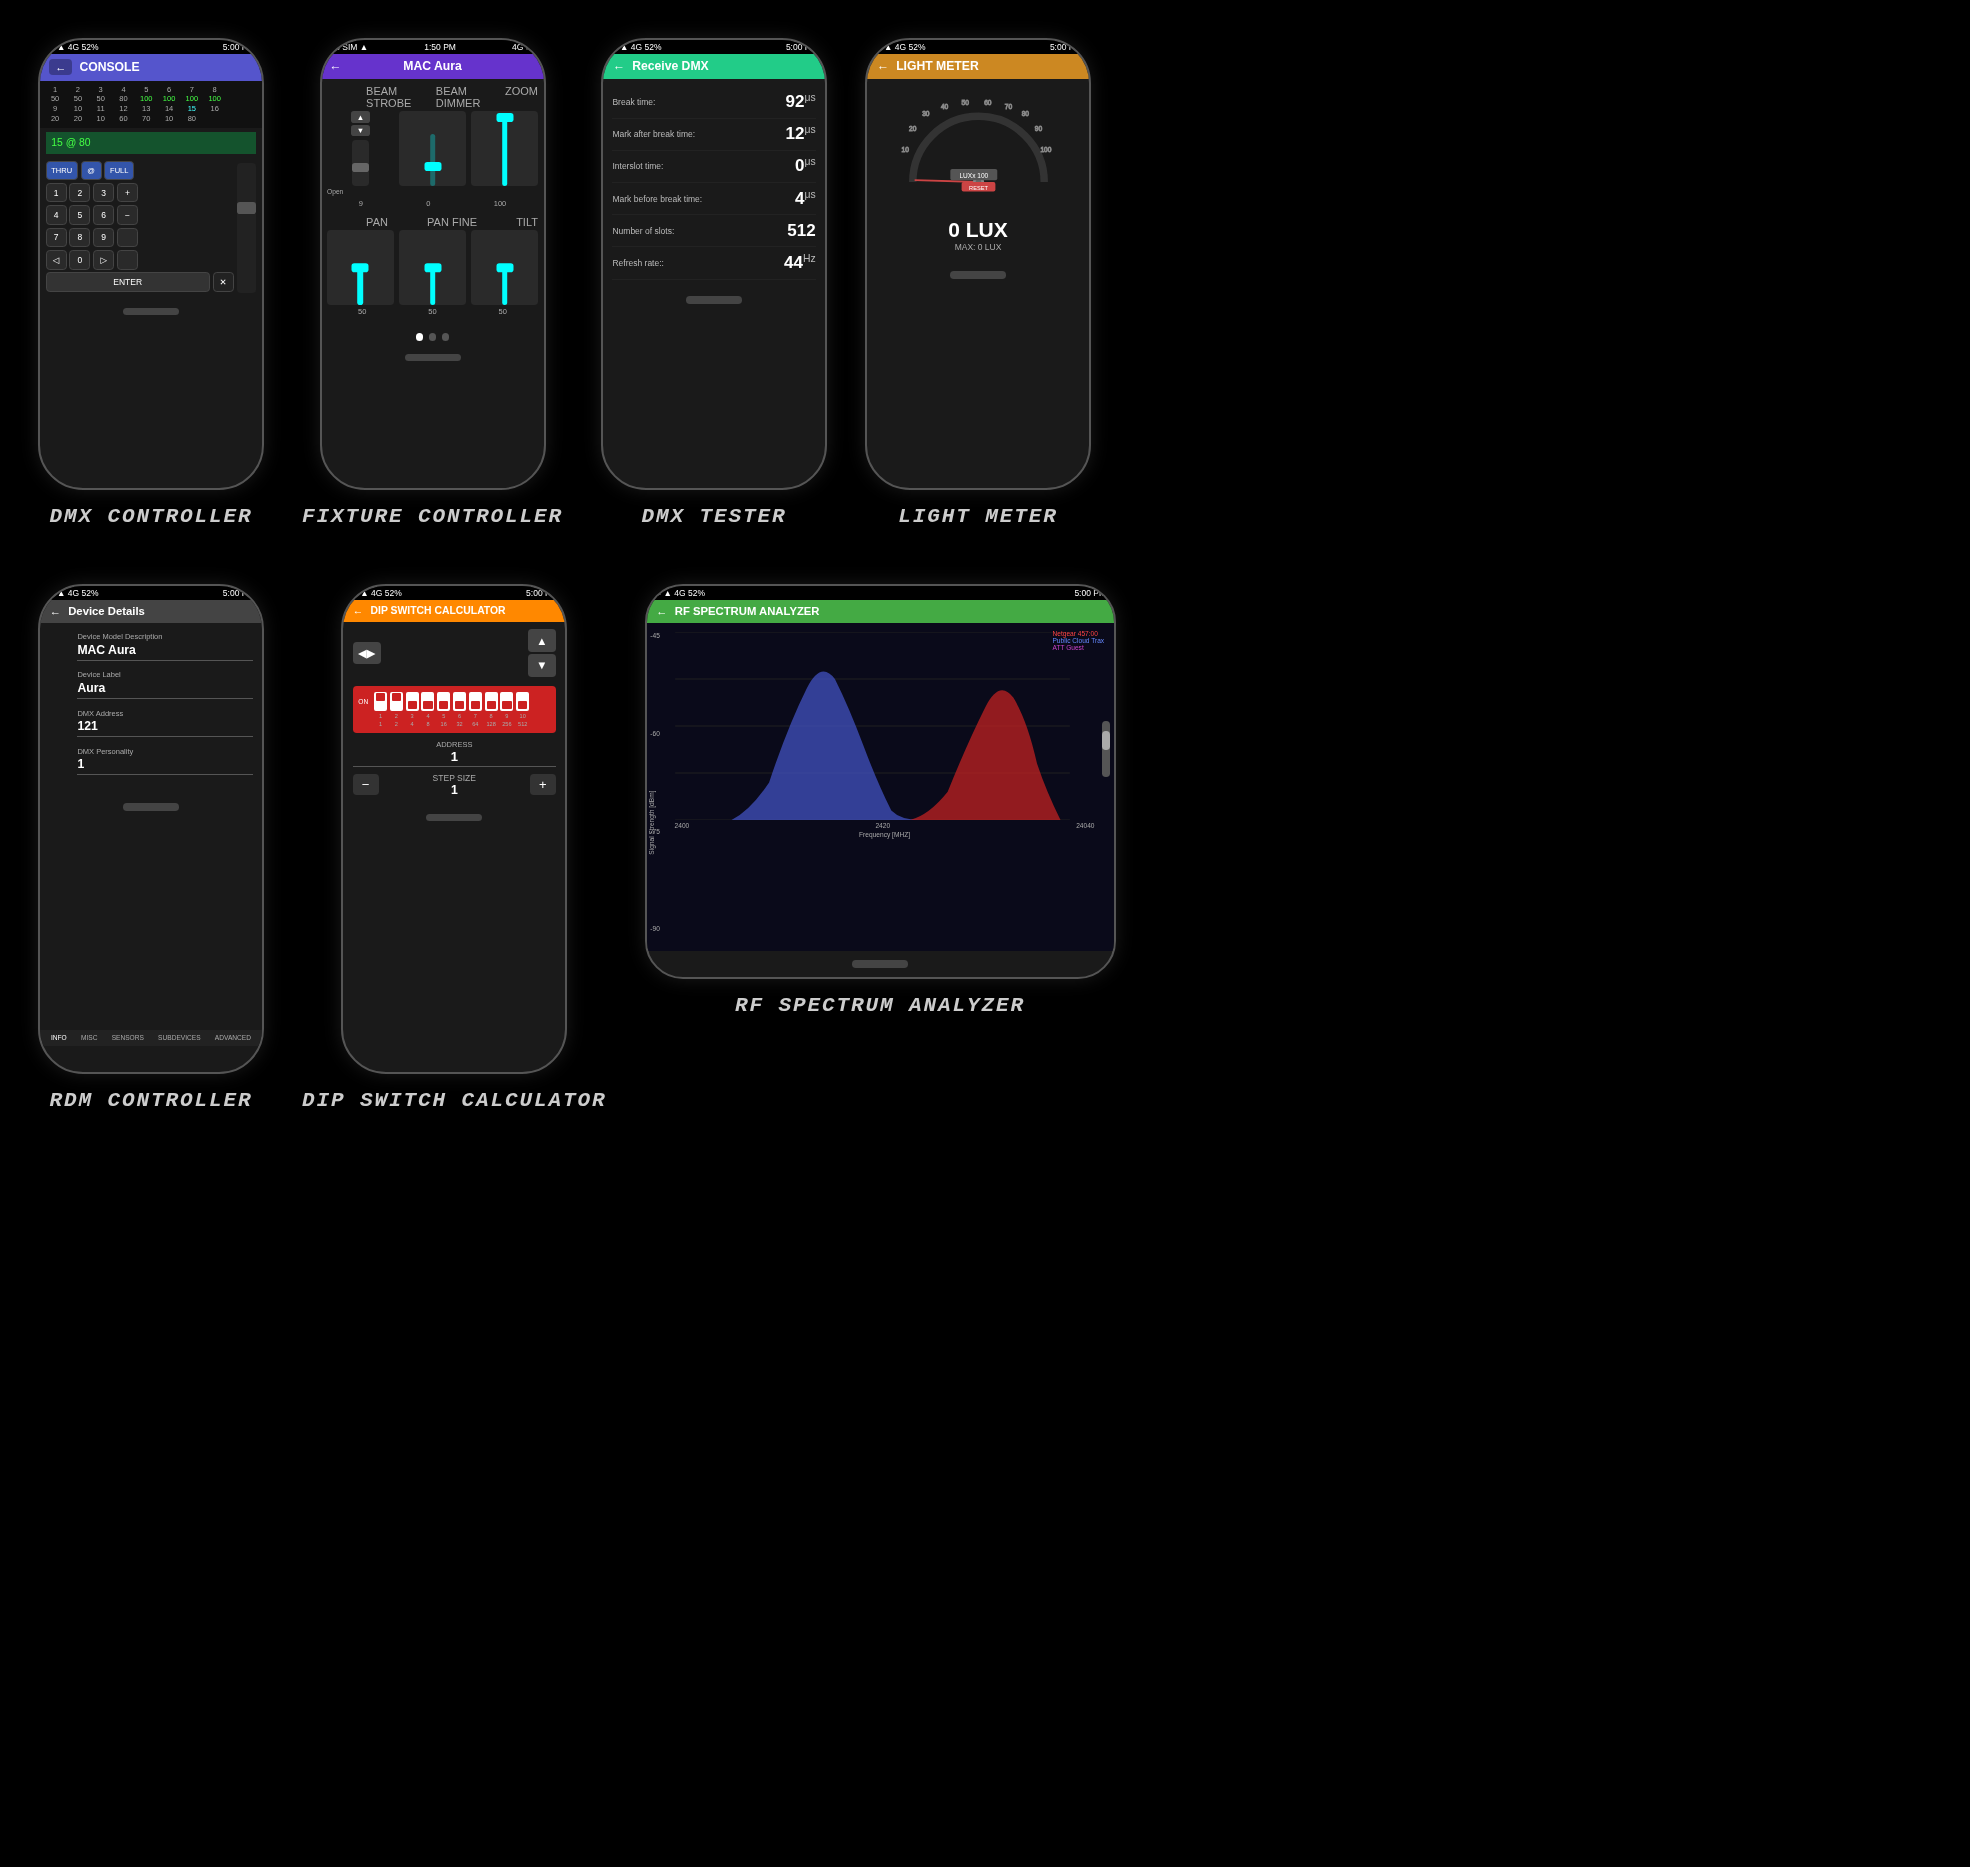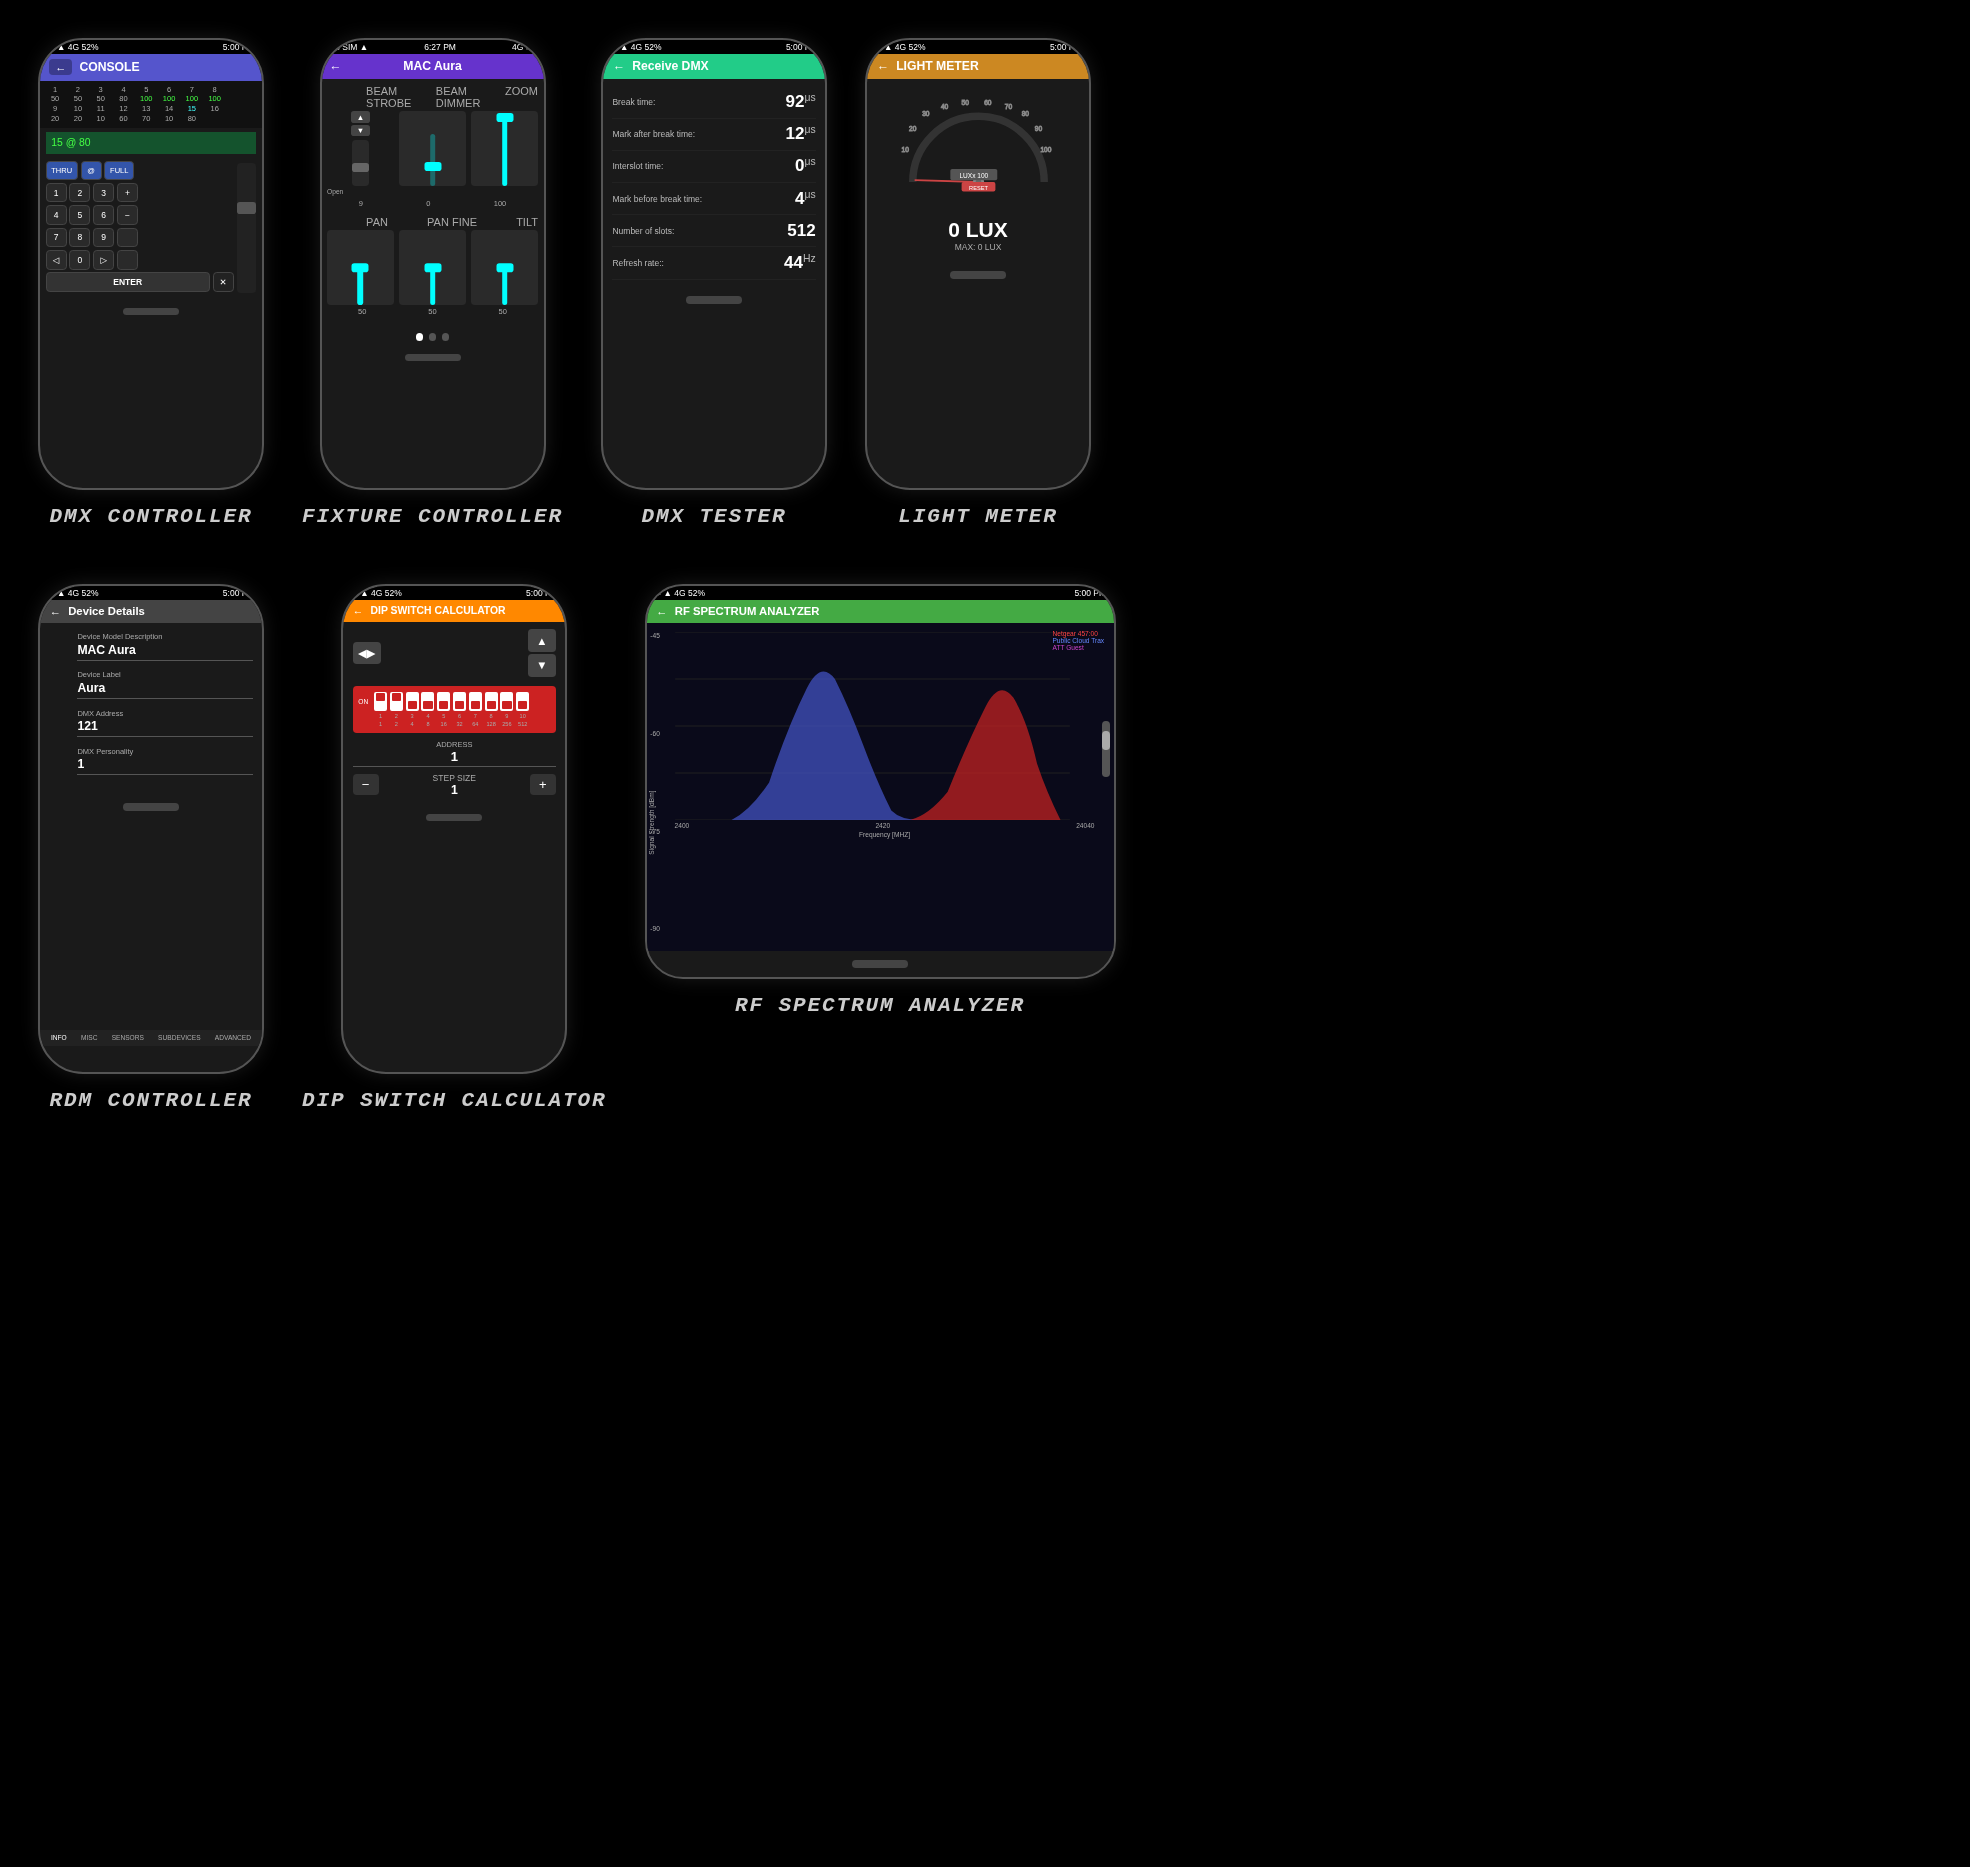--- a/index.html
+++ b/index.html
@@ -581,41 +581,41 @@
               <div class="key">9</div>
               <div class="key"></div>
             </div>
             <div class="key-row">
               <div class="key">◁</div>
               <div class="key">0</div>
               <div class="key">▷</div>
               <div class="key"></div>
             </div>
             <div class="key-row">
-              <div class="key" style="flex:2; background:#333;font-weight:bold;">ENTER</div>
+              <div class="key" style="flex:2; background:#333;">ENTER</div>
               <div class="key" style="background:#222;">✕</div>
             </div>
           </div>
 
           <div style="width:19px; background:#222; border-radius:3.8px; position:relative; margin:1.9px 0;">
             <div style="width:19px; height:11.3px; background:#555; border-radius:2.8px; position:absolute; top:30%; left:0;"></div>
           </div>
         </div>
         <div class="phone-home-bar">
           <div class="home-bar"></div>
         </div>
       </div>
       <div class="phone-label">DMX CONTROLLER</div>
     </div>
 
     <div class="phone-container">
       <div class="phone">
         <div class="status-bar">
           <span>No SIM ▲</span>
-          <span>6:27 PM</span>
+          <span>1:50 PM</span>
           <span>4G ■■</span>
         </div>
         <div class="fixture-header">
           <span class="fixture-back">←</span>
           <span>MAC Aura</span>
         </div>
         <div class="fixture-sliders">
 
           <div class="slider-section">
             <div class="slider-labels">

